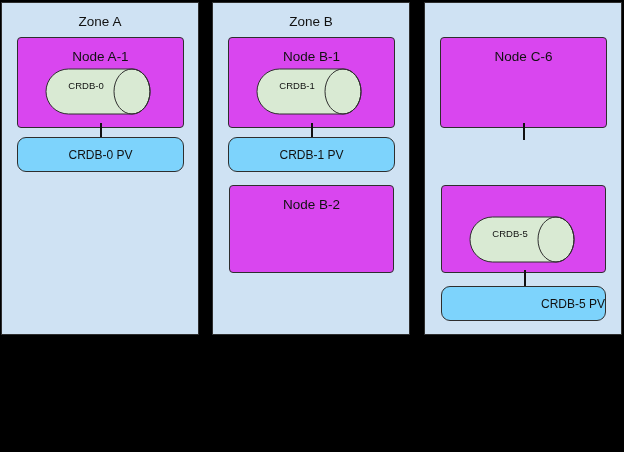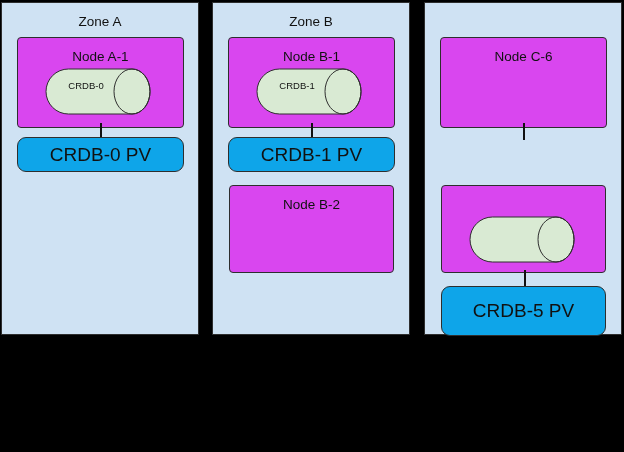--- a/index.html
+++ b/index.html
@@ -62,30 +62,30 @@
   }
   .connector {
     position: absolute;
     width: 2px;
     background: #111;
   }
   .conn1 { left: 98px; top: 120px; height: 17px; }
   .conn2 { left: 99px; top: 267px; height: 17px; }
   .pv {
     position: absolute;
-    background: #0ea5e9;
+    background: #7dd3fc;
     border: 1px solid #2e2e2e;
     border-radius: 9px;
     box-sizing: border-box;
     display: flex; align-items: center; justify-content: center;
-    font-size: 19px;
+    font-size: 12px;
     color: #111;
   }
   .pv1 { left: 15px; top: 134px; width: 167px; height: 35px; }
-  .pv2 { left: 16px; top: 283px; width: 165px; height: 50px; }
+  .pv2 { left: 16px; top: 283px; width: 165px; height: 35px; justify-content: flex-end; }
 </style>
 </head>
 <body>
 
 <div id="canvas">
 
   <div class="zone" id="zone-a">
     <div class="zone-title">Zone A</div>
     <div class="node node1">
       <div class="node-title">Node A-1</div>
@@ -128,20 +128,21 @@
     <div class="node node1">
       <div class="node-title">Node C-6</div>
     </div>
     <div class="connector conn1"></div>
     <div class="node node2">
       <div class="cylinder">
         <svg width="106" height="47" viewBox="0 0 106 47">
           <path d="M 23.5 1 L 87 1 A 18 22.5 0 0 1 87 46 L 23.5 46 A 22.5 22.5 0 0 1 23.5 1 Z" fill="#d9ead3" stroke="#2e2e2e" stroke-width="1"></path>
           <ellipse cx="87" cy="23.5" rx="18" ry="22.5" fill="none" stroke="#2e2e2e" stroke-width="1"></ellipse>
         </svg>
+        <span class="cyl-label">CRDB-5</span>
       </div>
     </div>
     <div class="connector conn2"></div>
     <div class="pv pv2">
       <span>CRDB-5 PV</span>
     </div>
   </div>
 
 </div>
 

